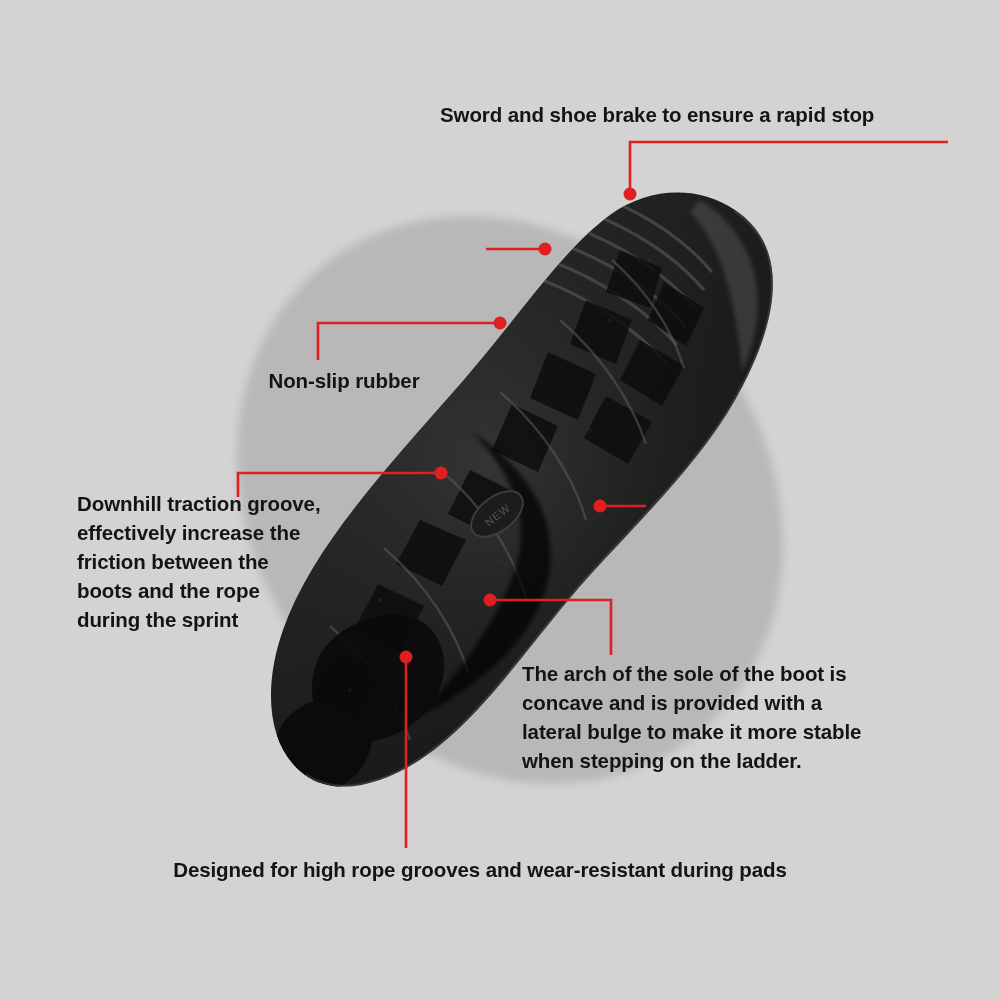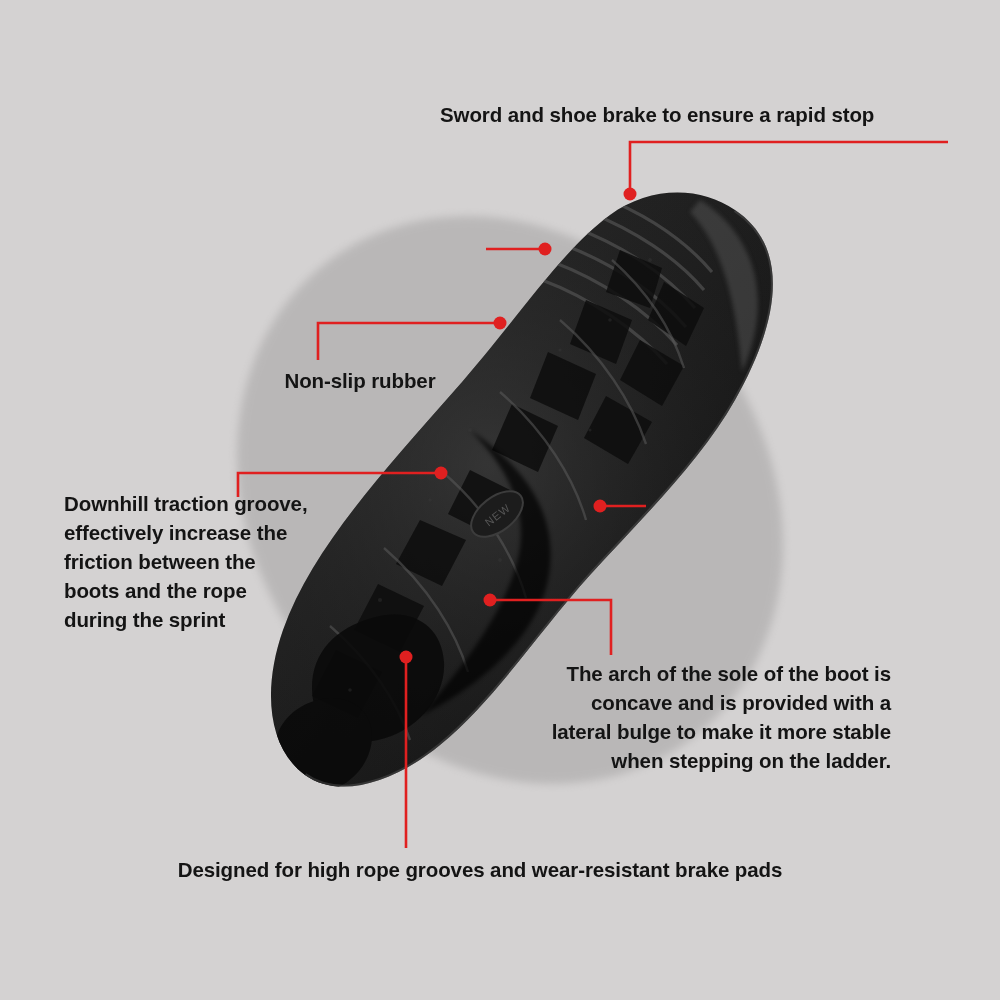--- a/index.html
+++ b/index.html
@@ -35,24 +35,24 @@
     letter-spacing: -0.1px;
     white-space: pre-line;
   }
   .callout.right { text-align: left; }
   .callout.left  { text-align: left; }
   .callout.center { text-align: center; }
 
   
   #c-sword   { left: 440px; top: 100px; width: 520px; }
   #c-bending { left: 56px;  top: 214px; width: 430px; }
-  #c-nonslip { left: 220px; top: 366px; width: 280px; }
-  #c-downhill{ left: 64px;  top: 489px; width: 300px; }
+  #c-nonslip { left: 204px; top: 366px; width: 280px; }
+  #c-downhill{ left: 77px;  top: 489px; width: 300px; }
   #c-trapez  { left: 648px; top: 493px; width: 330px; }
-  #c-arch    { left: 481px; top: 659px; width: 410px; text-align: right; }
+  #c-arch    { left: 522px; top: 659px; width: 410px; }
   #c-design  { left: 120px; top: 855px; width: 720px; }
 </style>
 </head>
 <body>
 
 <div id="canvas">
 
   <svg id="sole-svg" viewBox="0 0 1000 1000">
     <defs>
       <linearGradient id="soleGrad" x1="0" y1="0" x2="1" y2="1">
@@ -198,15 +198,15 @@
 friction between the
 boots and the rope
 during the sprint</div>
 
 
   <div class="callout left" id="c-arch">The arch of the sole of the boot is
 concave and is provided with a
 lateral bulge to make it more stable
 when stepping on the ladder.</div>
 
-  <div class="callout center" id="c-design">Designed for high rope grooves and wear-resistant brake pads</div>
+  <div class="callout center" id="c-design">Designed for high rope grooves and wear-resistant during pads</div>
 
 </div>
 
 </body></html>

